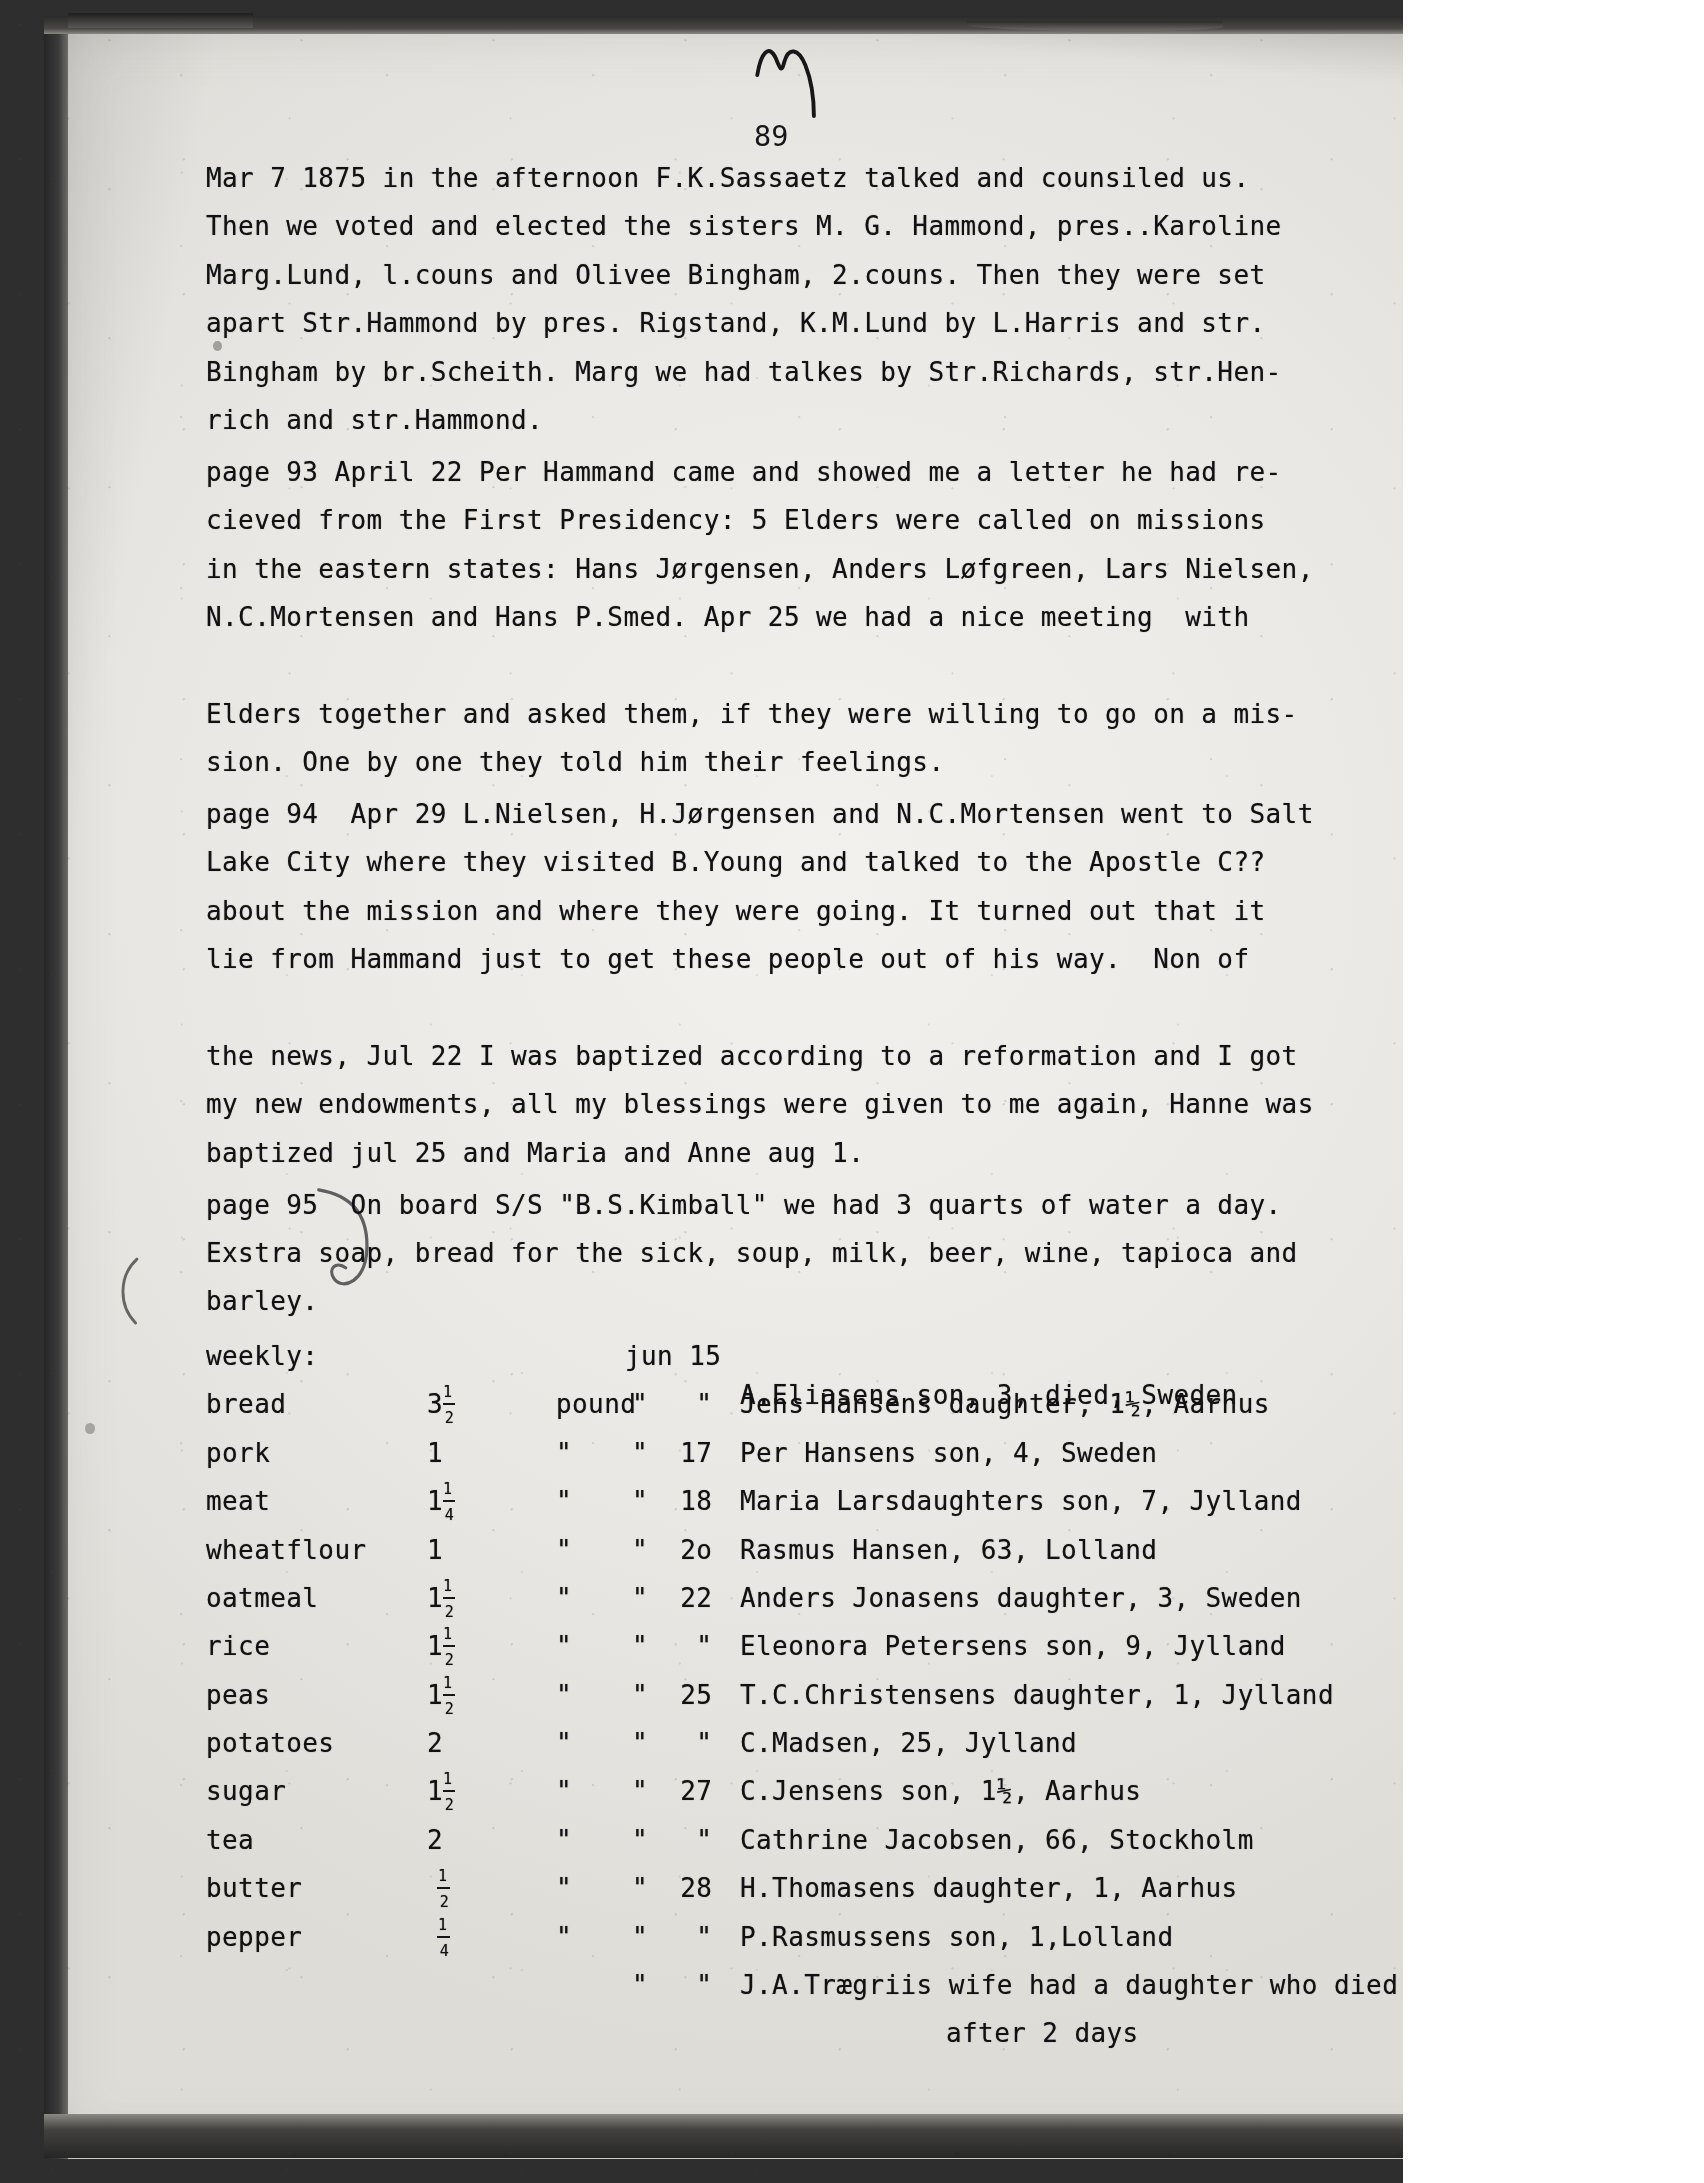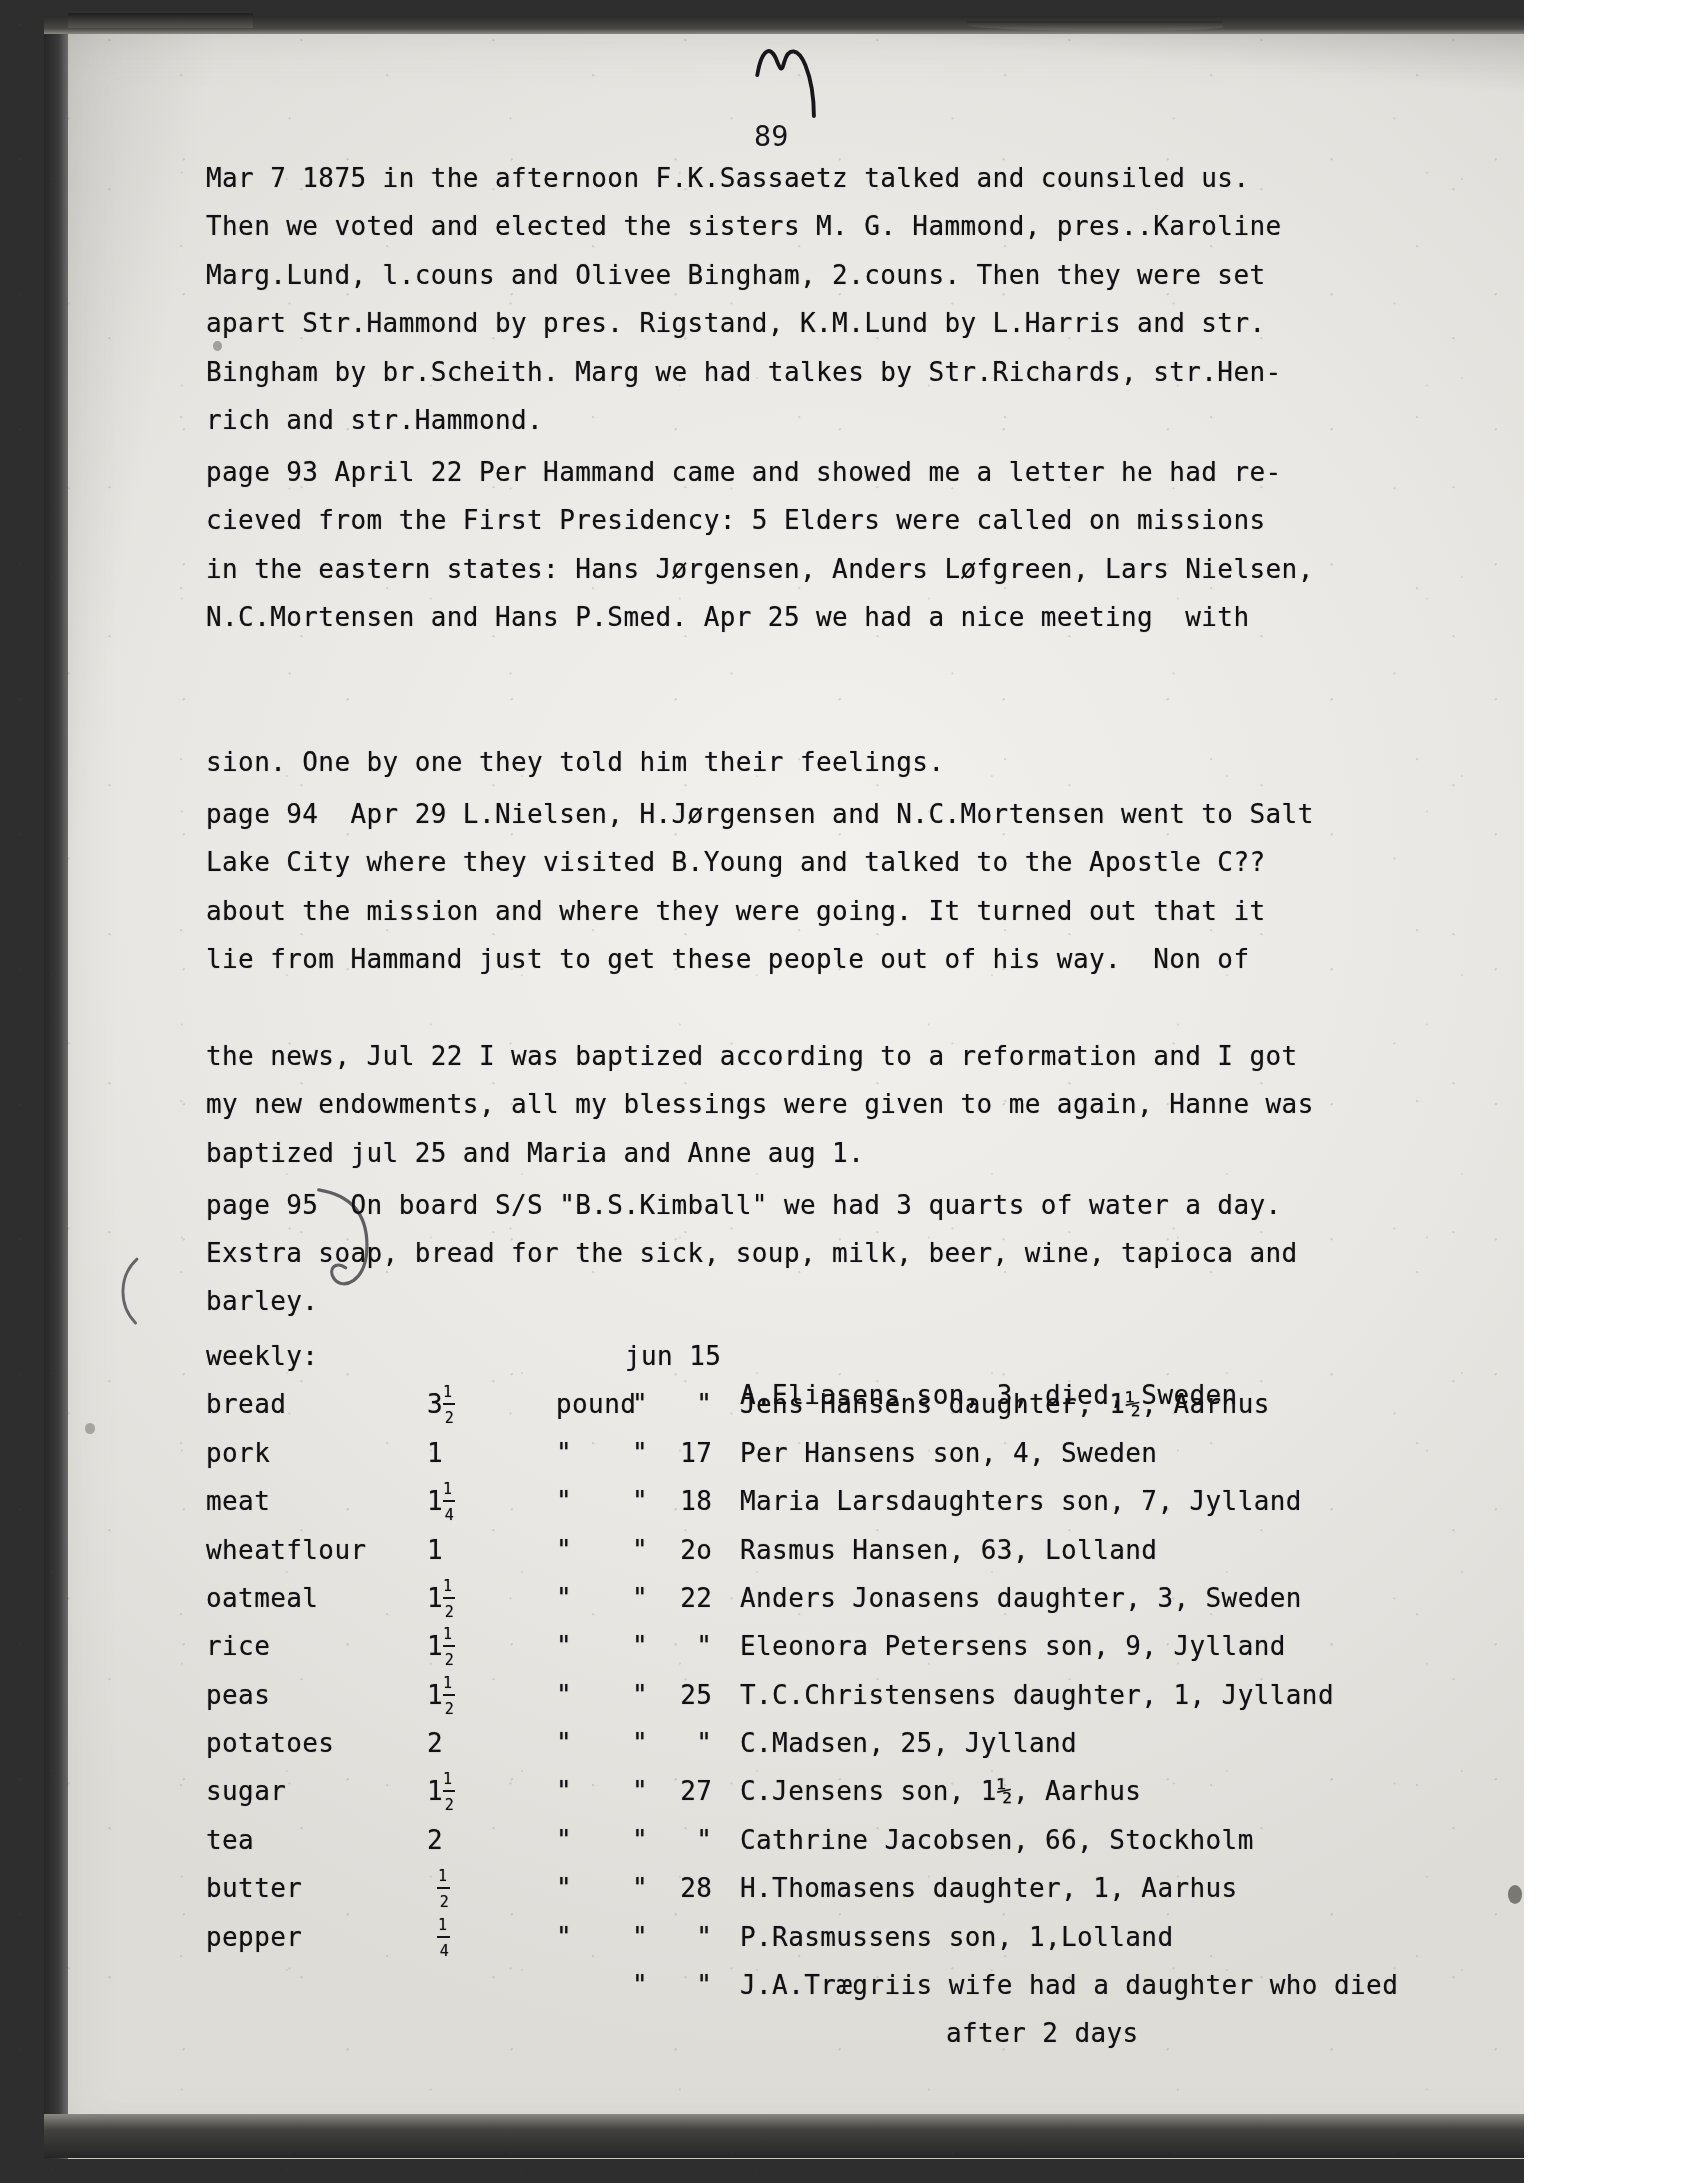--- a/index.html
+++ b/index.html
@@ -6,21 +6,21 @@
     margin: 0;
     padding: 0;
     background: #ffffff;
   }
   body {
     font-family: "DejaVu Sans Mono", monospace;
   }
 
   #page {
     position: relative;
-    width: 1524px;
+    width: 1403px;
     height: 2183px;
     overflow: hidden;
     background: #ffffff;
   }
 
   
   .scanbed {
     position: absolute;
     inset: 0;
     background: #2e2e2e;
@@ -168,20 +168,21 @@
     <div class="ln body-line" style="top:213px">Then we voted and elected the sisters M. G. Hammond, pres..Karoline</div>
     <div class="ln body-line" style="top:262px">Marg.Lund, l.couns and Olivee Bingham, 2.couns. Then they were set</div>
     <div class="ln body-line" style="top:310px">apart Str.Hammond by pres. Rigstand, K.M.Lund by L.Harris and str.</div>
     <div class="ln body-line" style="top:359px">Bingham by br.Scheith. Marg we had talkes by Str.Richards, str.Hen-</div>
     <div class="ln body-line" style="top:407px">rich and str.Hammond.</div>
 
     <div class="ln body-line" style="top:459px">page 93 April 22 Per Hammand came and showed me a letter he had re-</div>
     <div class="ln body-line" style="top:507px">cieved from the First Presidency: 5 Elders were called on missions</div>
     <div class="ln body-line" style="top:556px">in the eastern states: Hans Jørgensen, Anders Løfgreen, Lars Nielsen,</div>
     <div class="ln body-line" style="top:604px">N.C.Mortensen and Hans P.Smed. Apr 25 we had a nice meeting  with</div>
+    <div class="ln body-line" style="top:701px">Elders together and asked them, if they were willing to go on a mis-</div>
     <div class="ln body-line" style="top:749px">sion. One by one they told him their feelings.</div>
 
     <div class="ln body-line" style="top:801px">page 94  Apr 29 L.Nielsen, H.Jørgensen and N.C.Mortensen went to Salt</div>
     <div class="ln body-line" style="top:898px">about the mission and where they were going. It turned out that it</div>
     <div class="ln body-line" style="top:849px">Lake City where they visited B.Young and talked to the Apostle C??</div>
     <div class="ln body-line" style="top:946px">lie from Hammand just to get these people out of his way.  Non of</div>
     <div class="ln body-line" style="top:1043px">the news, Jul 22 I was baptized according to a reformation and I got</div>
     <div class="ln body-line" style="top:1091px">my new endowments, all my blessings were given to me again, Hanne was</div>
     <div class="ln body-line" style="top:1140px">baptized jul 25 and Maria and Anne aug 1.</div>
 

